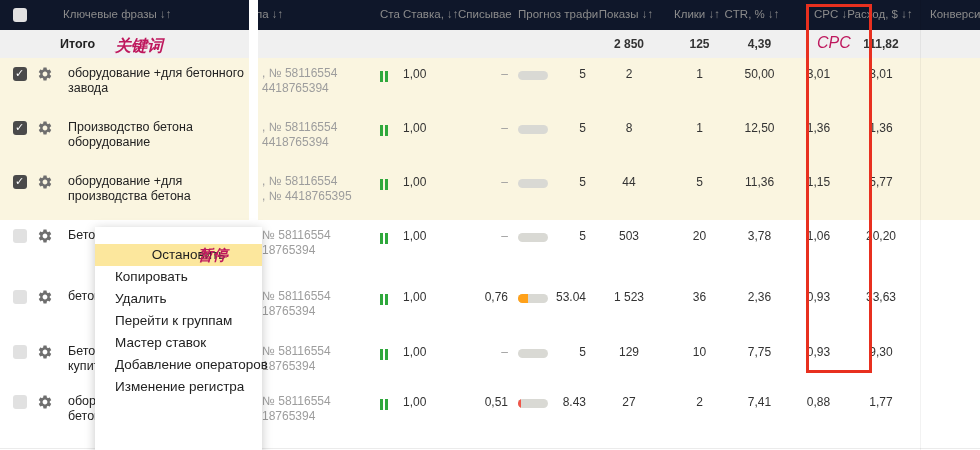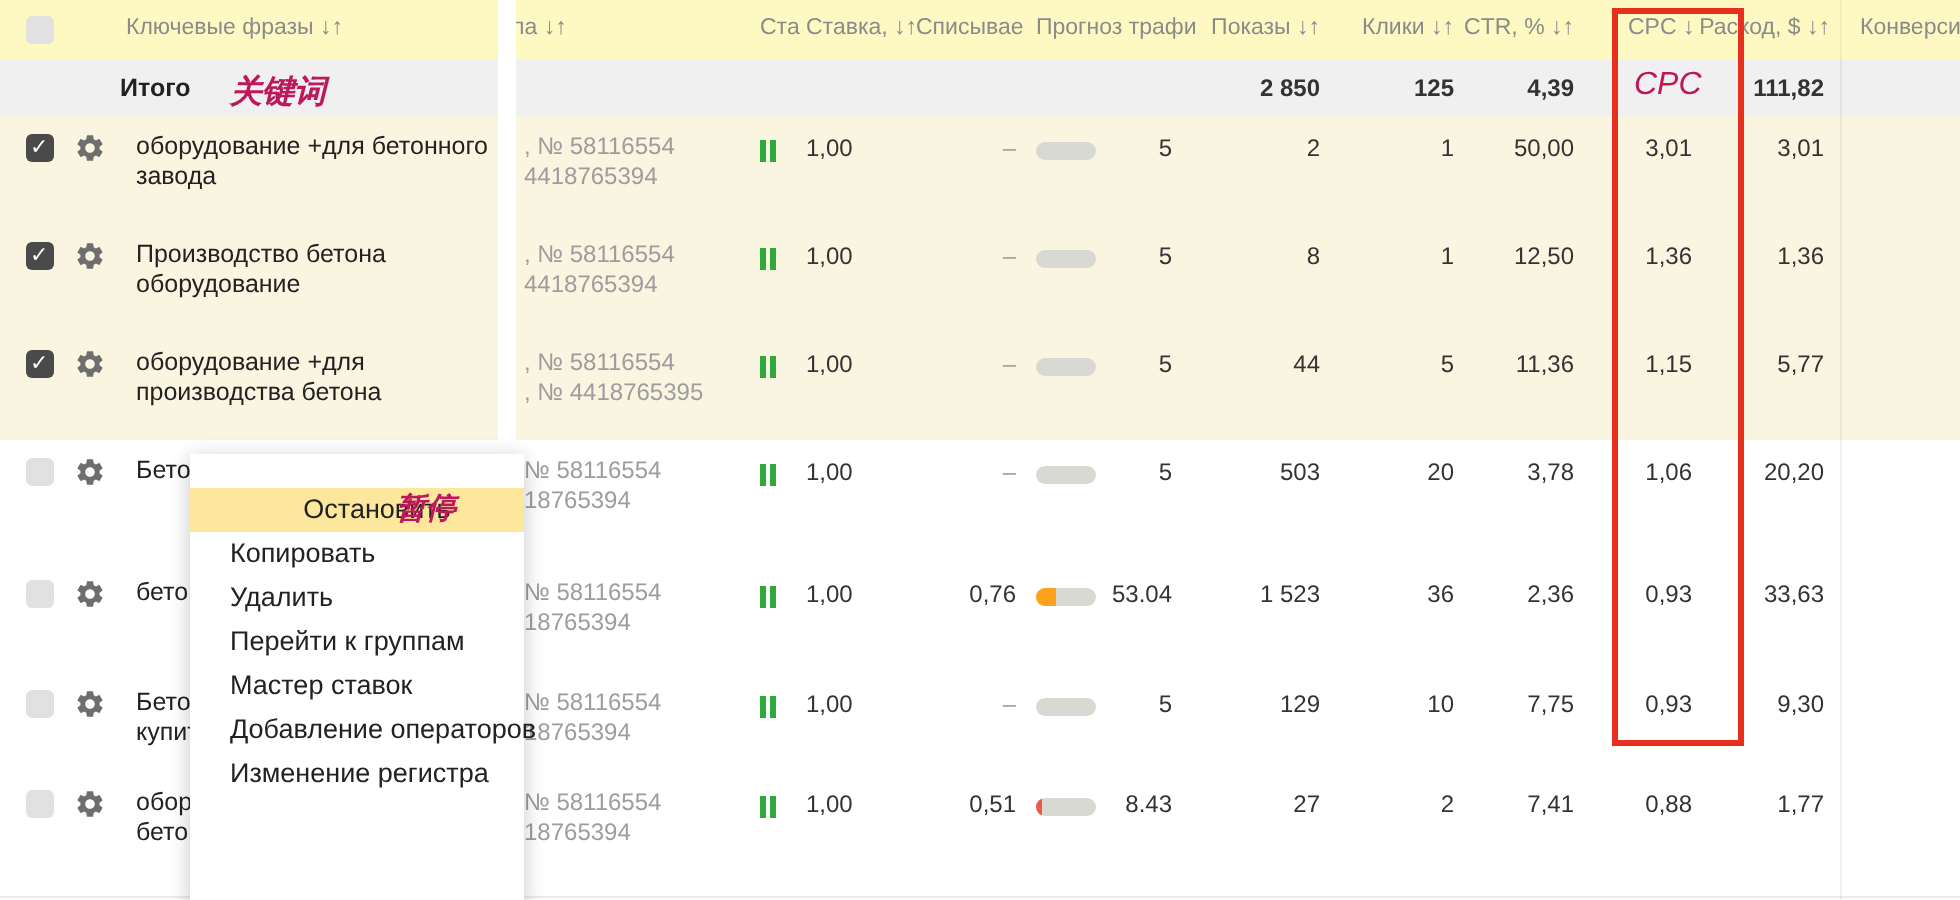--- a/index.html
+++ b/index.html
@@ -1,29 +1,29 @@
 <!DOCTYPE html>
 <html><head>
 <meta charset="utf-8">
 <style>
   html,body{margin:0;padding:0;background:#fff;}
   .app{position:relative;width:980px;height:450px;overflow:hidden;background:#fff;
        font-family:"Liberation Sans","DejaVu Sans",sans-serif;color:#333;}
   
-  .thead{position:absolute;top:0;left:0;width:980px;height:30px;background:#fef9c3;
+  .thead{position:absolute;top:0;left:0;width:980px;height:30px;background:#0f172a;
          border-bottom:7px solid #4c1d95;z-index:1;}
   .hlabel{position:absolute;top:8px;font-size:11.5px;color:#8b8b8b;white-space:nowrap;cursor:pointer;}
   
   .totals{position:absolute;top:30px;left:0;width:980px;height:28px;background:#f0f0f0;
           border-bottom:1px solid #e3e3e3;z-index:1;}
   .totals .val{font-weight:700;color:#333;top:7px;}
   .totals-label{position:absolute;left:60px;top:7px;font-size:12.5px;font-weight:700;color:#222;}
   
   .cell{position:absolute;font-size:12px;color:#333;white-space:nowrap;}
-  .r{text-align:right;}
+  .r{text-align:center;}
   .row{position:absolute;left:0;width:980px;background:#fff;border-bottom:1px solid #ebebeb;z-index:1;}
   .row.selected{background:#faf5e0;border-bottom:1px solid #eae4cf;padding-left:14px;}
   .cb{position:absolute;left:13px;top:9px;width:14px;height:14px;border-radius:3px;
       background:#e1e1e1;cursor:pointer;}
   .cb.checked{background:#4a4a4a;}
   .cb.checked::after{content:"✓";position:absolute;left:2px;top:0px;font-size:11px;color:#fff;font-weight:700;}
   .gear{position:absolute;left:37px;top:8px;width:16px;height:16px;cursor:pointer;}
   .kw{position:absolute;left:68px;top:8px;width:180px;font-size:12.5px;color:#222;
       line-height:15px;white-space:pre-line;cursor:pointer;}
   .grp{position:absolute;left:262px;top:8px;width:118px;font-size:12px;color:#9d9d9d;line-height:15px;white-space:pre-line;}

